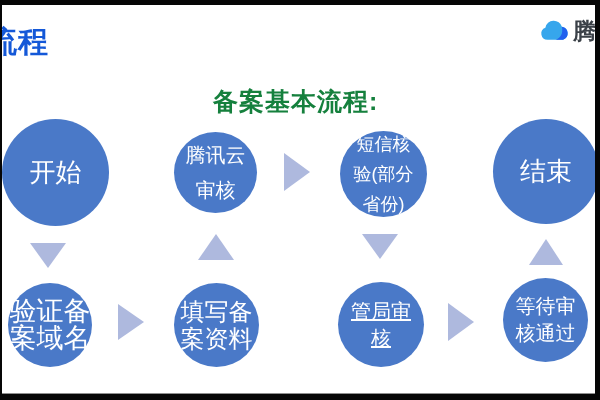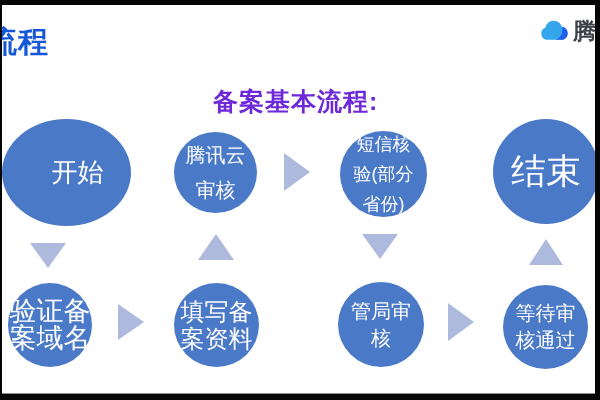--- a/index.html
+++ b/index.html
@@ -16,47 +16,47 @@
   .bar-right{left:595px;top:0;width:5px;height:400px;}
 
   
   .slide-title{
     position:absolute;left:-13px;top:22px;
     font-size:30px;font-weight:bold;color:#1458d8;letter-spacing:1px;
     white-space:nowrap;
   }
   .heading{
     position:absolute;left:213px;top:85px;
-    font-size:25px;font-weight:bold;color:#6d28d9;letter-spacing:1px;
+    font-size:25px;font-weight:bold;color:#15803d;letter-spacing:1px;
     white-space:nowrap;
   }
 
   
   .logo{position:absolute;left:539px;top:16px;display:flex;align-items:center;z-index:5;}
   .logo svg{display:block;}
   .logo-text{
     font-size:23px;font-weight:bold;color:#3b4148;margin-left:3px;
     white-space:nowrap;letter-spacing:1px;
   }
 
   
   .node{
     position:absolute;border-radius:50%;
     background:#4a79c8;color:#ffffff;
     display:flex;align-items:center;justify-content:center;
     text-align:center;white-space:pre-line;
   }
-  .n-start {left:2px;  top:119px;width:107px;height:107px;font-size:26px;padding-left:22px;}
+  .n-start {left:2px;  top:119px;width:107px;height:107px;font-size:26px;}
   .n-tencent{left:174px;top:132px;width:83px; height:81px; font-size:20px;line-height:35px;}
   .n-sms   {left:340px;top:131px;width:87px; height:86px; font-size:18px;line-height:30px;}
-  .n-end   {left:493px;top:119px;width:106px;height:105px;font-size:35px;}
+  .n-end   {left:493px;top:119px;width:106px;height:105px;font-size:26px;}
   .n-verify{left:8px;  top:283px;width:84px; height:84px; font-size:27px;line-height:27px;}
   .n-fill  {left:174px;top:283px;width:85px; height:84px; font-size:24px;line-height:27px;}
-  .n-bureau{left:338px;top:282px;width:86px; height:85px; font-size:20px;line-height:27px;}
-  .n-wait  {left:503px;top:285px;width:85px; height:84px; font-size:20px;line-height:27px;}
+  .n-bureau{left:338px;top:282px;width:86px; height:85px; font-size:20px;line-height:27px;text-decoration:underline;}
+  .n-wait  {left:503px;top:278px;width:85px; height:84px; font-size:20px;line-height:27px;}
 
   
   .arr{position:absolute;width:0;height:0;}
   .arr-down{border-left:18px solid transparent;border-right:18px solid transparent;border-top:25px solid #aeb9de;}
   .arr-up{border-left:18px solid transparent;border-right:18px solid transparent;border-bottom:26px solid #aeb9de;}
   .arr-right{border-top:18px solid transparent;border-bottom:18px solid transparent;border-left:26px solid #aeb9de;}
   .a1{left:30px; top:243px;}
   .a2{left:118px;top:304px;}
   .a3{left:198px;top:234px;}
   .a4{left:284px;top:153px;border-top-width:19px;border-bottom-width:19px;}

